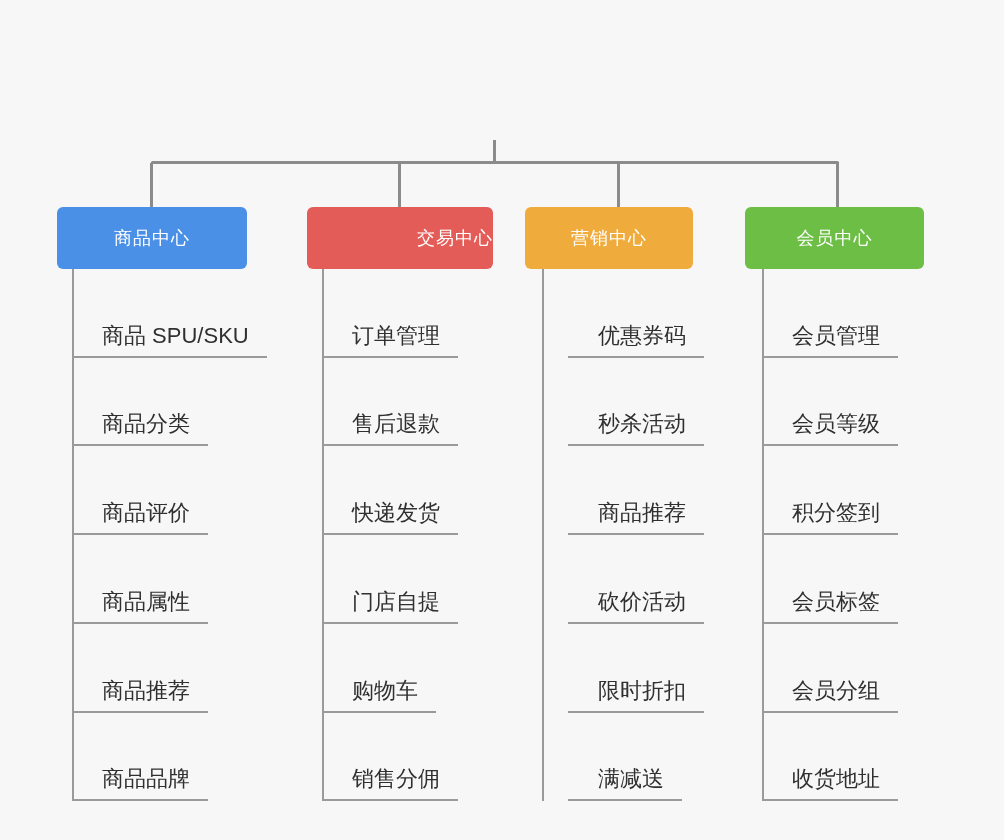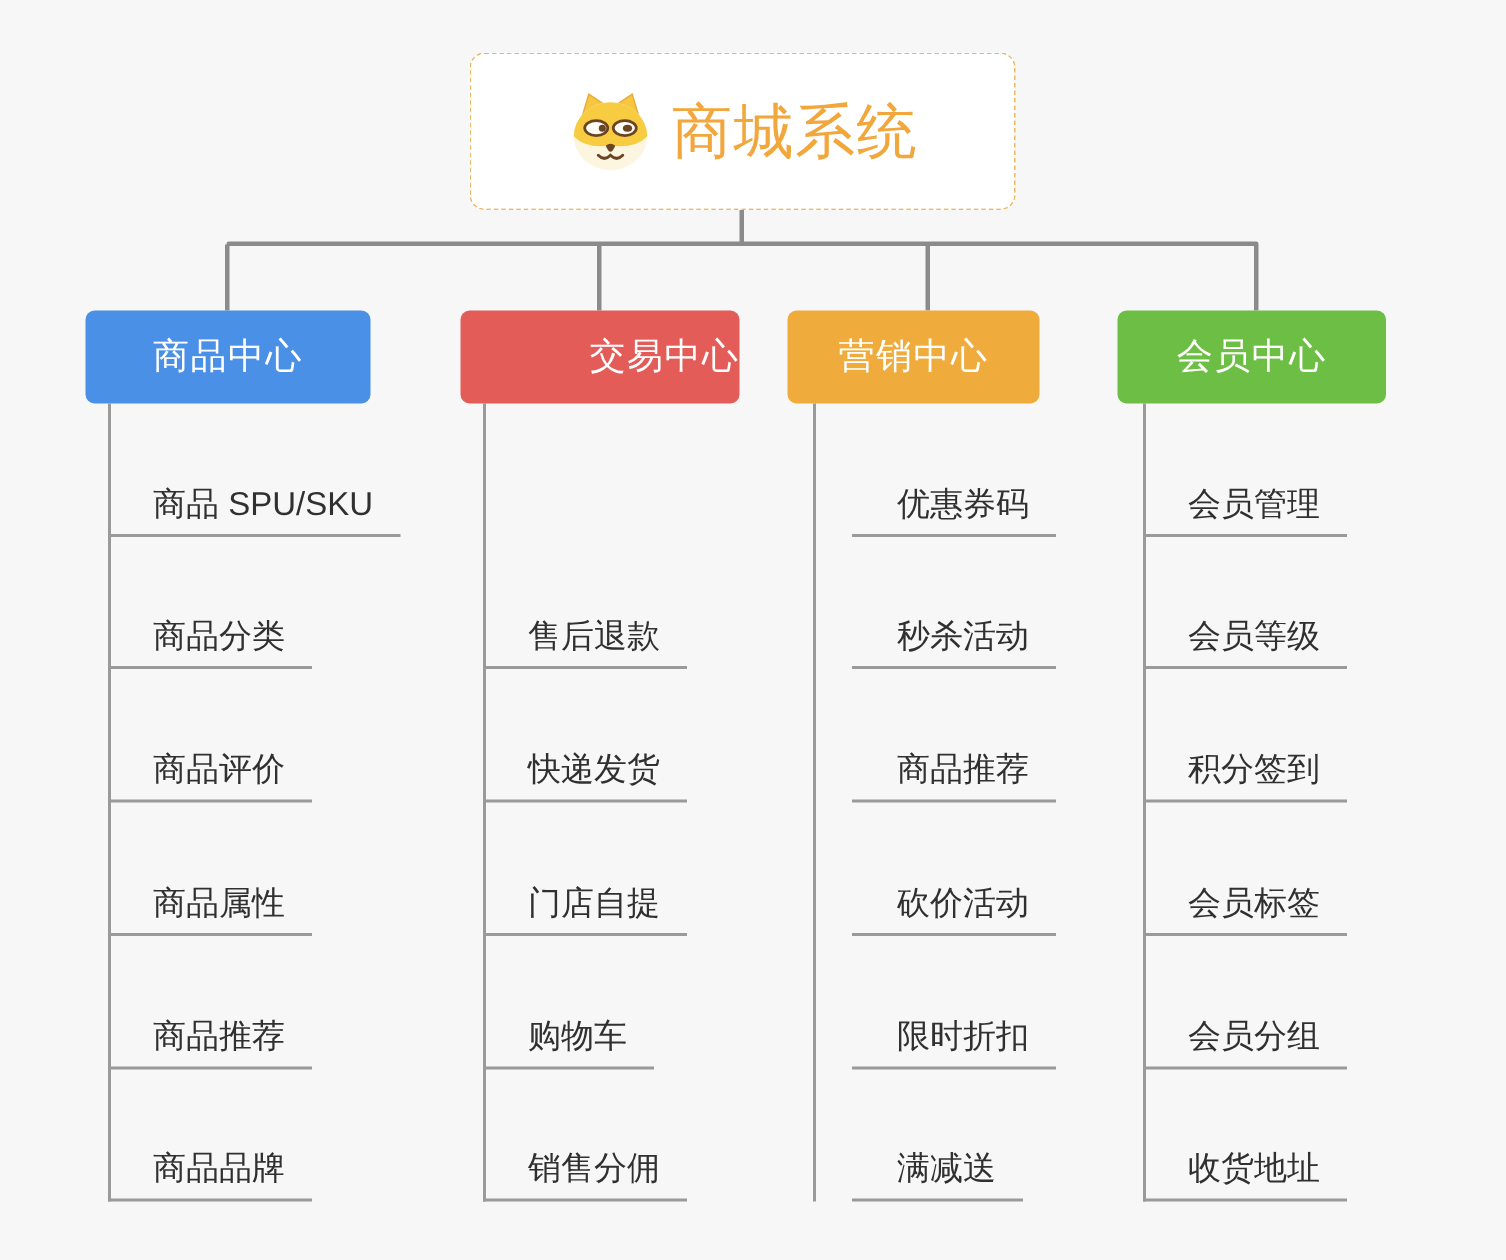--- a/index.html
+++ b/index.html
@@ -26,21 +26,21 @@
   
   .line{position:absolute;background:#8b8b8b;}
   .stub  {left:493px;top:140px;width:3px;height:23px;}
   .hbar  {left:151px;top:161px;width:688px;height:3px;border-radius:2px;}
   .drop  {top:163px;width:3px;height:44px;}
   .drop1 {left:150px;} .drop2{left:398px;} .drop3{left:617px;} .drop4{left:836px;}
 
   
   .branch{
     position:absolute;top:207px;height:62px;border-radius:6px;
-    color:#ffffff;font-size:24px;text-align:center;line-height:62px;
+    color:#ffffff;font-size:18px;text-align:center;line-height:62px;
     white-space:nowrap;letter-spacing:1px;
   }
   .b1{left:57px;width:190px;}
   .b2{left:307px;width:186px;text-align:right;}
   .b3{left:525px;width:168px;}
   .b4{left:745px;width:179px;}
 
   
   .trunk{position:absolute;top:269px;width:2px;height:532px;background:#9a9a9a;}
   .t1{left:72px;} .t2{left:322px;} .t3{left:542px;} .t4{left:762px;}
@@ -53,37 +53,20 @@
   }
   .c1{left:72px;} .c2{left:322px;} .c3{left:568px;} .c4{left:762px;}
   .r1{top:323px;} .r2{top:411px;} .r3{top:500px;}
   .r4{top:589px;} .r5{top:678px;} .r6{top:766px;}
 </style>
 </head>
 <body>
 
 <div class="canvas">
 
-  <div class="root">
-    <span class="dog">
-      <svg viewBox="0 0 64 64" width="58" height="58">
-        <path d="M11,20 L16,3 L28,11 Z" fill="#f6c63e" stroke="#e8a93d" stroke-width="1"></path>
-        <path d="M53,20 L48,3 L36,11 Z" fill="#f6c63e" stroke="#e8a93d" stroke-width="1"></path>
-        <ellipse cx="32" cy="34" rx="27" ry="25" fill="#fcf5e0"></ellipse>
-        <path d="M5,34 a27,25 0 0 1 54,0 q-8,9 -27,7 q-19,2 -27,-7 Z" fill="#f8cc41"></path>
-        <ellipse cx="21.5" cy="28" rx="8.5" ry="5.5" fill="#fffef6" stroke="#6b4423" stroke-width="2"></ellipse>
-        <circle cx="26" cy="28.2" r="2.6" fill="#6b4423"></circle>
-        <ellipse cx="42.5" cy="28" rx="8.5" ry="5.5" fill="#fffef6" stroke="#6b4423" stroke-width="2"></ellipse>
-        <ellipse cx="44.5" cy="28.2" rx="3.4" ry="2.6" fill="#6b4423"></ellipse>
-        <path d="M28.5,41 q3.5,-3 7,0 q-1.8,4.5 -3.5,4.5 q-1.7,0 -3.5,-4.5 Z" fill="#6b4423"></path>
-        <path d="M23,48 q4.5,4.5 9,0 q4.5,4.5 9,0" stroke="#6b4423" stroke-width="2.2" fill="none" stroke-linecap="round"></path>
-      </svg>
-    </span>
-    <span class="root-title">商城系统</span>
-  </div>
 
   <div class="line stub"></div>
   <div class="line hbar"></div>
   <div class="line drop drop1"></div>
   <div class="line drop drop2"></div>
   <div class="line drop drop3"></div>
   <div class="line drop drop4"></div>
 
   <div class="branch b1" style="background-color: rgb(74, 144, 230);">商品中心</div>
   <div class="branch b2" style="background-color: rgb(228, 92, 88);">交易中心</div>
@@ -95,20 +78,21 @@
   <div class="trunk t3"></div>
   <div class="trunk t4"></div>
 
   <div class="leaf c1 r1">商品 SPU/SKU</div>
   <div class="leaf c1 r2">商品分类</div>
   <div class="leaf c1 r4">商品属性</div>
   <div class="leaf c1 r3">商品评价</div>
   <div class="leaf c1 r5">商品推荐</div>
   <div class="leaf c1 r6">商品品牌</div>
 
+  <div class="leaf c2 r1">订单管理</div>
   <div class="leaf c2 r2">售后退款</div>
   <div class="leaf c2 r3">快递发货</div>
   <div class="leaf c2 r4">门店自提</div>
   <div class="leaf c2 r5">购物车</div>
   <div class="leaf c2 r6">销售分佣</div>
 
   <div class="leaf c3 r1">优惠券码</div>
   <div class="leaf c3 r2">秒杀活动</div>
   <div class="leaf c3 r3">商品推荐</div>
   <div class="leaf c3 r4">砍价活动</div>

